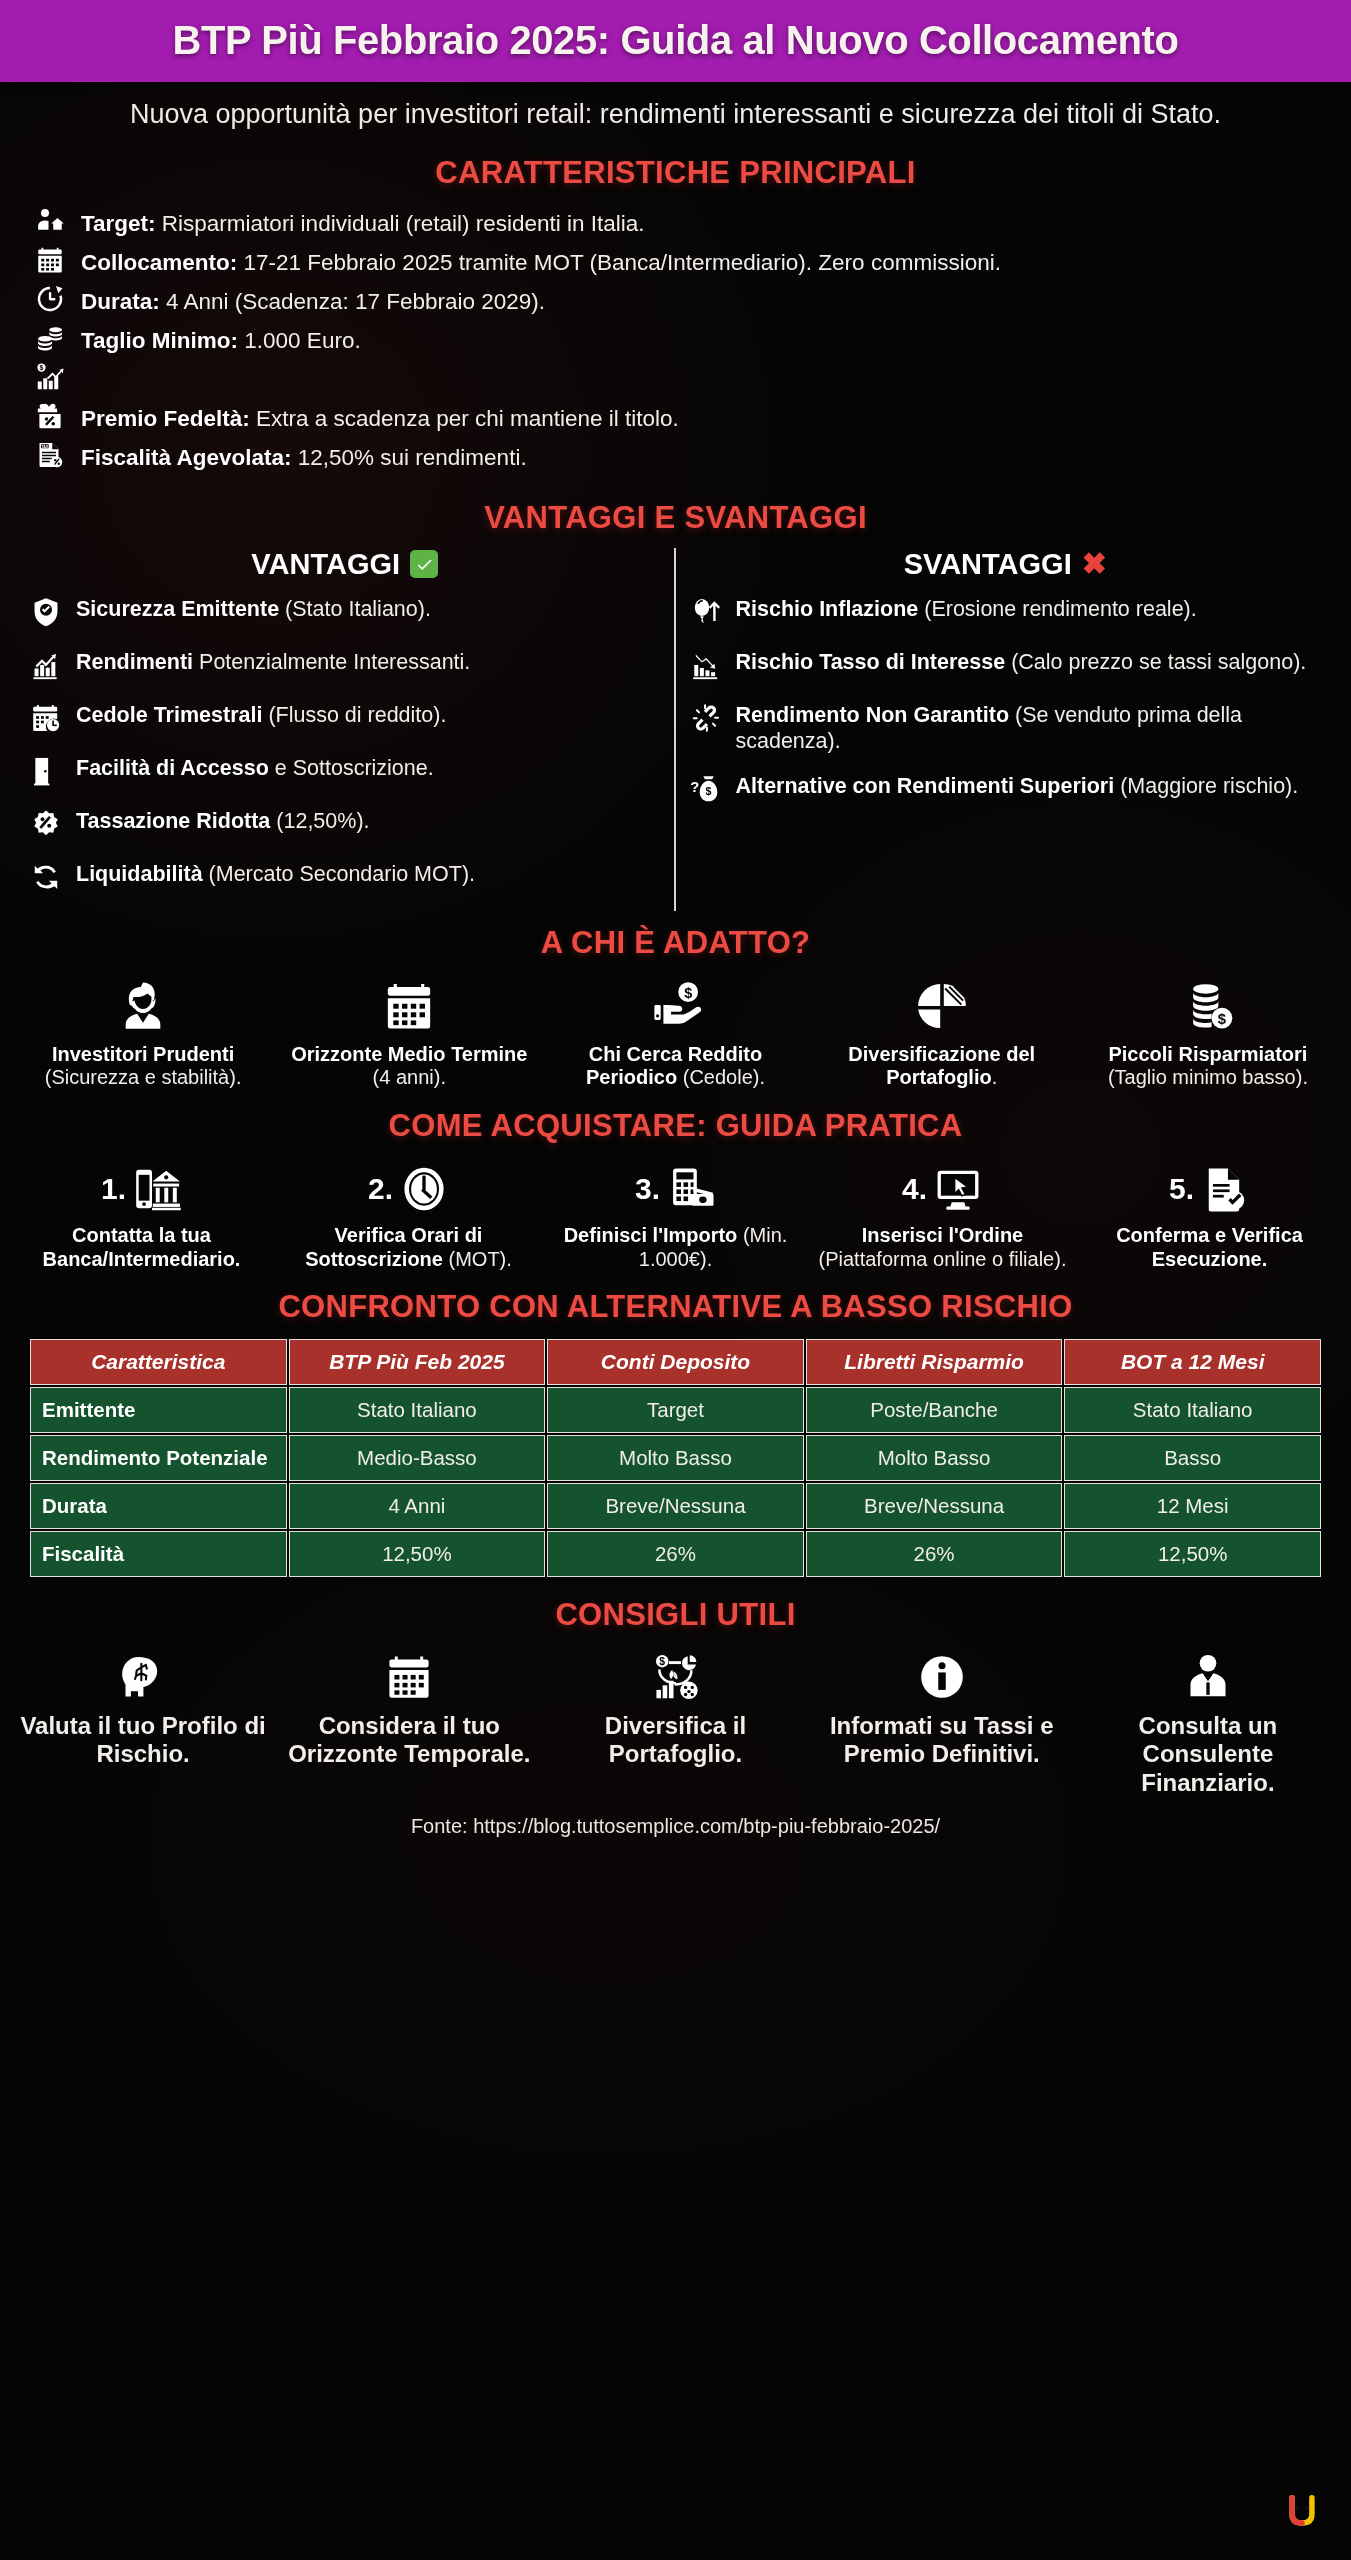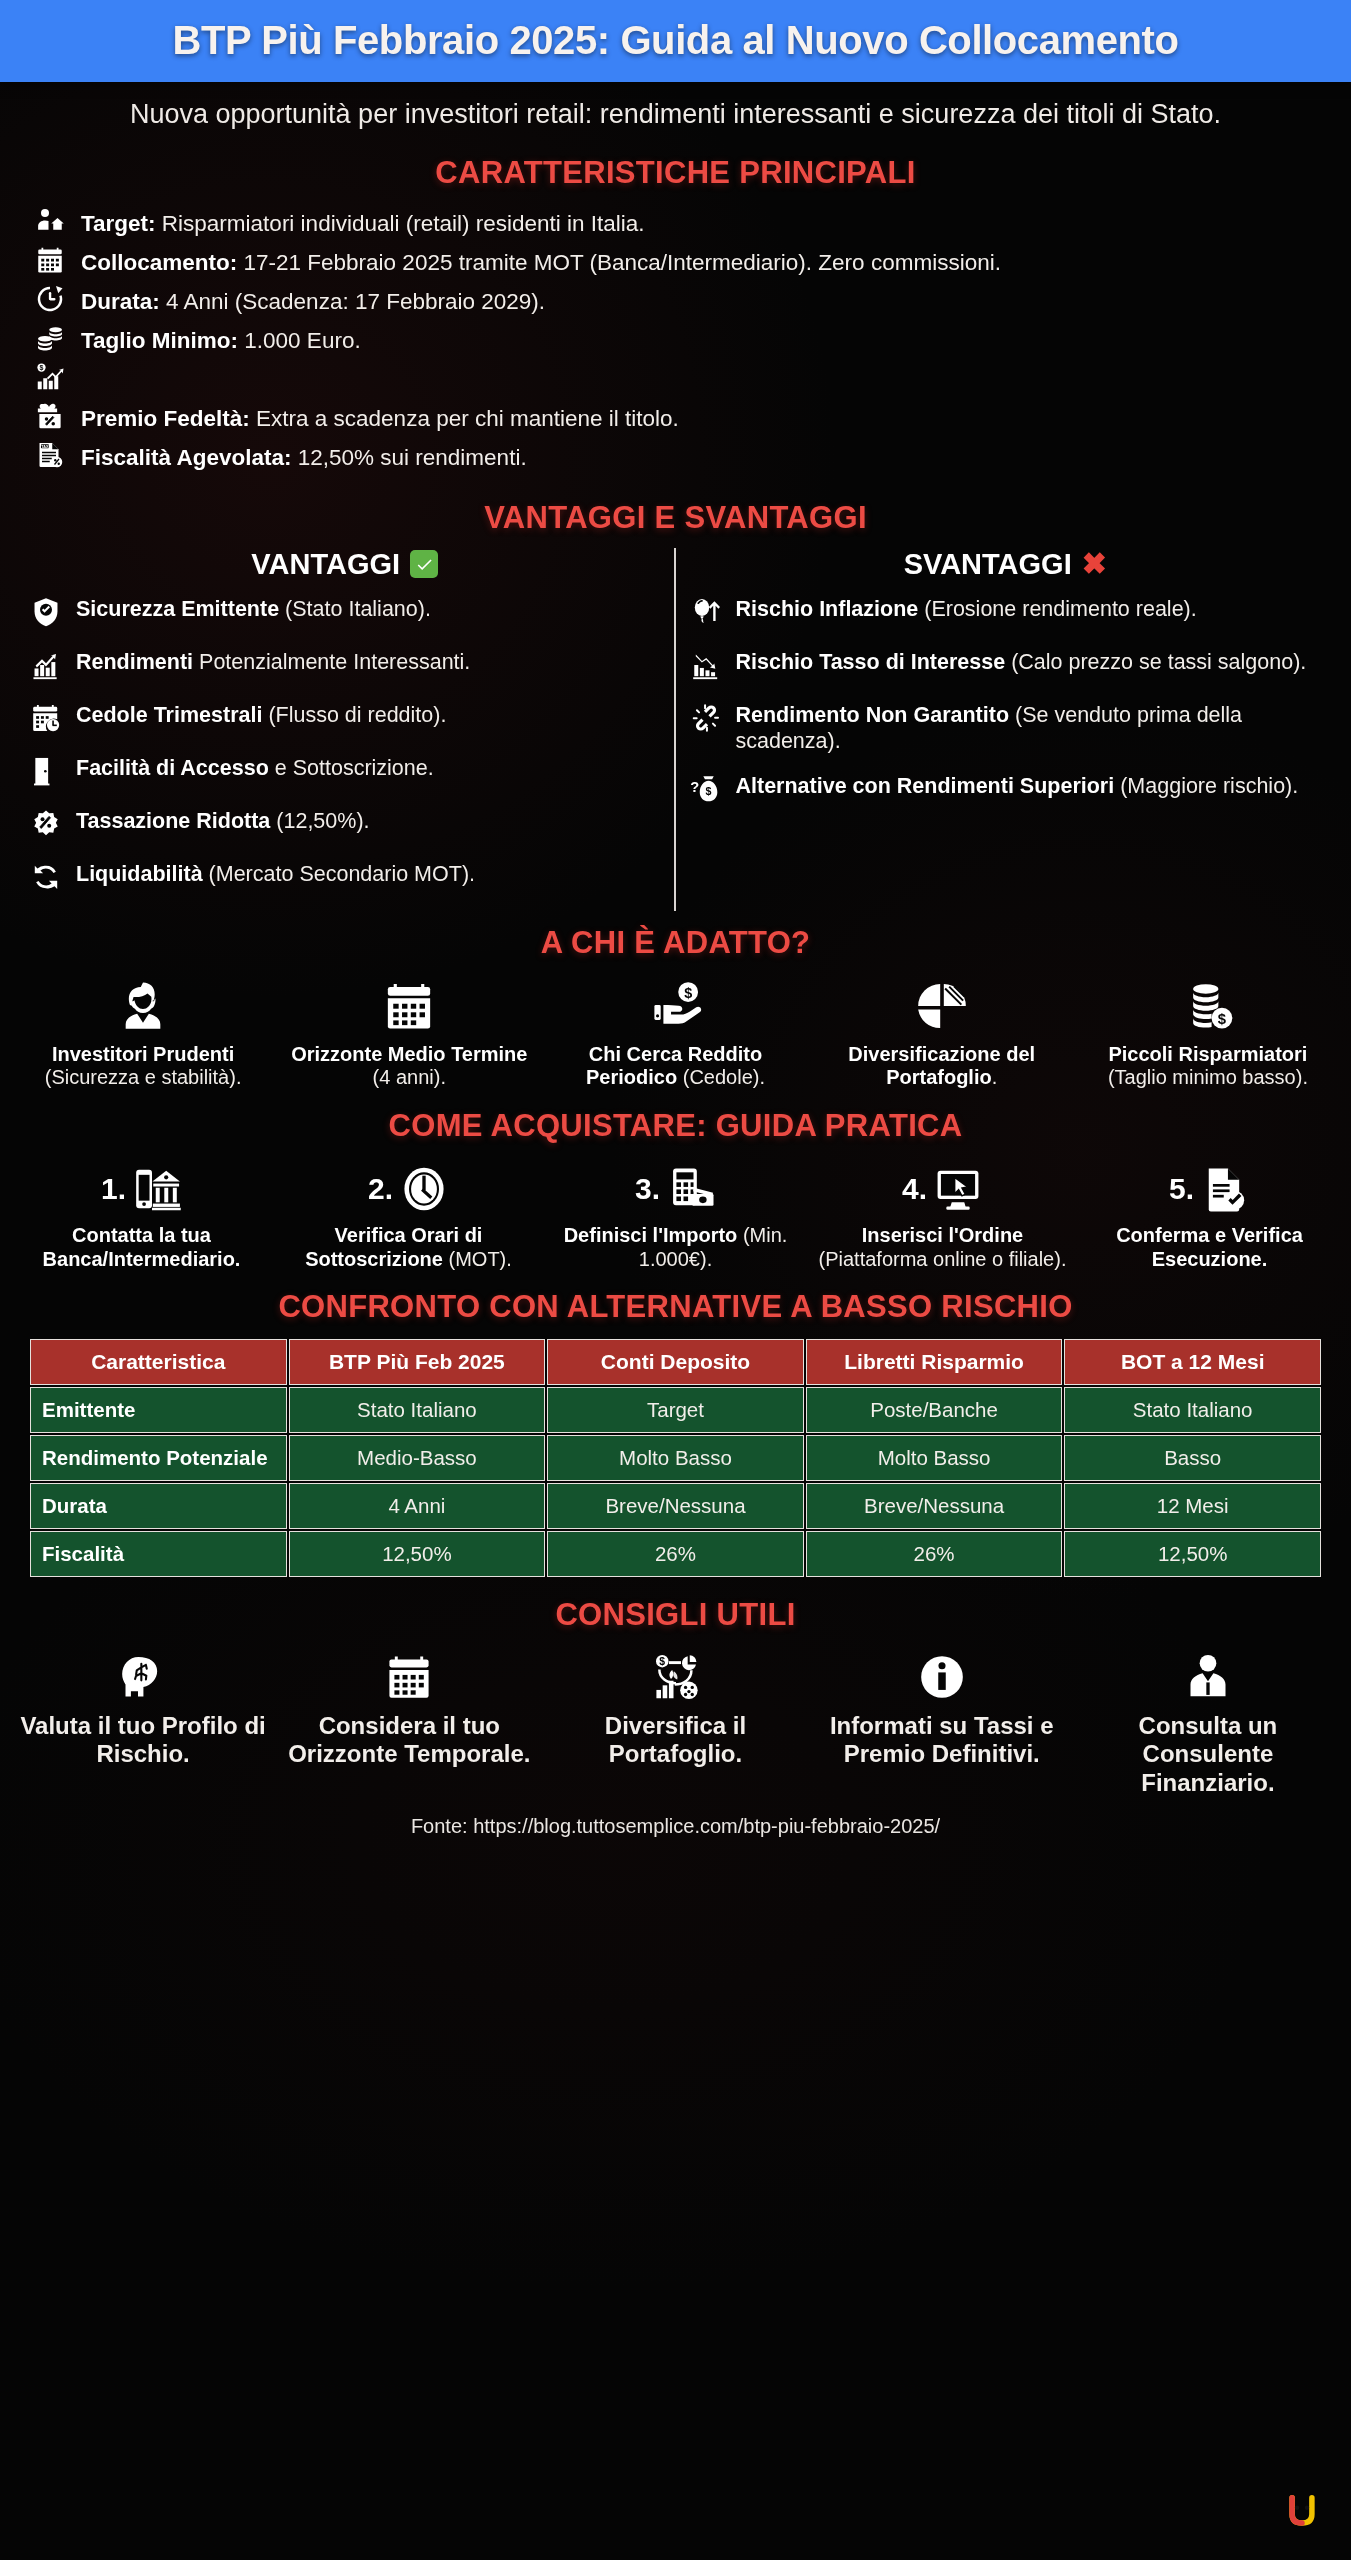--- a/index.html
+++ b/index.html
@@ -26,21 +26,21 @@
       radial-gradient(ellipse 60% 30% at 20% 18%, rgba(60,18,18,.30), transparent 70%),
       radial-gradient(ellipse 50% 25% at 80% 45%, rgba(45,16,16,.22), transparent 70%),
       radial-gradient(ellipse 70% 25% at 45% 72%, rgba(40,14,14,.18), transparent 70%);
     pointer-events:none;
     z-index:0;
   }
   .page > * { position:relative; z-index:1; }
 
   
   .hdr {
-    background:#3b82f6;
+    background:#a21caf;
     padding:19px 24px 21px 24px;
     text-align:center;
     box-shadow:0 2px 10px rgba(0,0,0,.6);
   }
   .hdr h1 {
     font-size:40px;
     font-weight:700;
     letter-spacing:-.4px;
     color:#f7f2ee;
     text-shadow:0 2px 5px rgba(0,0,0,.45);
@@ -166,20 +166,21 @@
     table-layout:fixed;
   }
   table.cmp th {
     background:#a8312b;
     color:#fff;
     font-size:21px;
     font-weight:700;
     padding:10px 4px;
     text-align:center;
     border:1px solid #e6e1dd;
+    font-style:italic;
   }
   table.cmp td {
     background:#14532d;
     color:#f2eeea;
     font-size:20.5px;
     padding:10px 6px;
     text-align:center;
     border:1px solid #e6e1dd;
   }
   table.cmp td.rowhdr {

